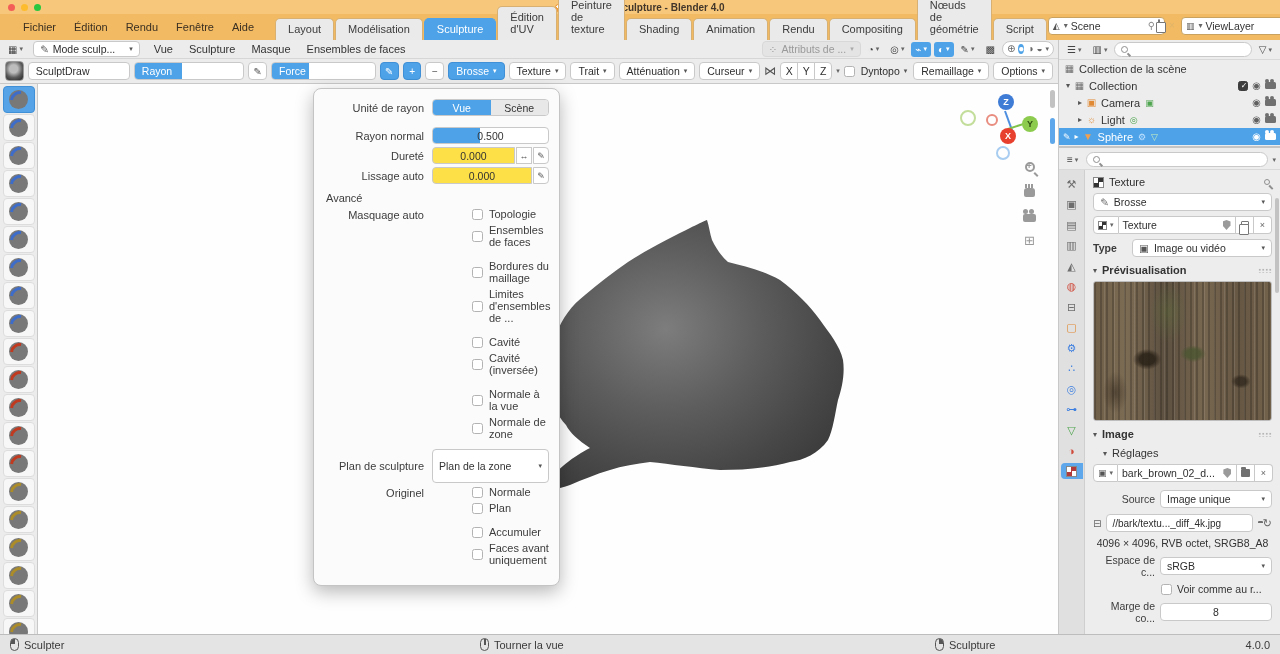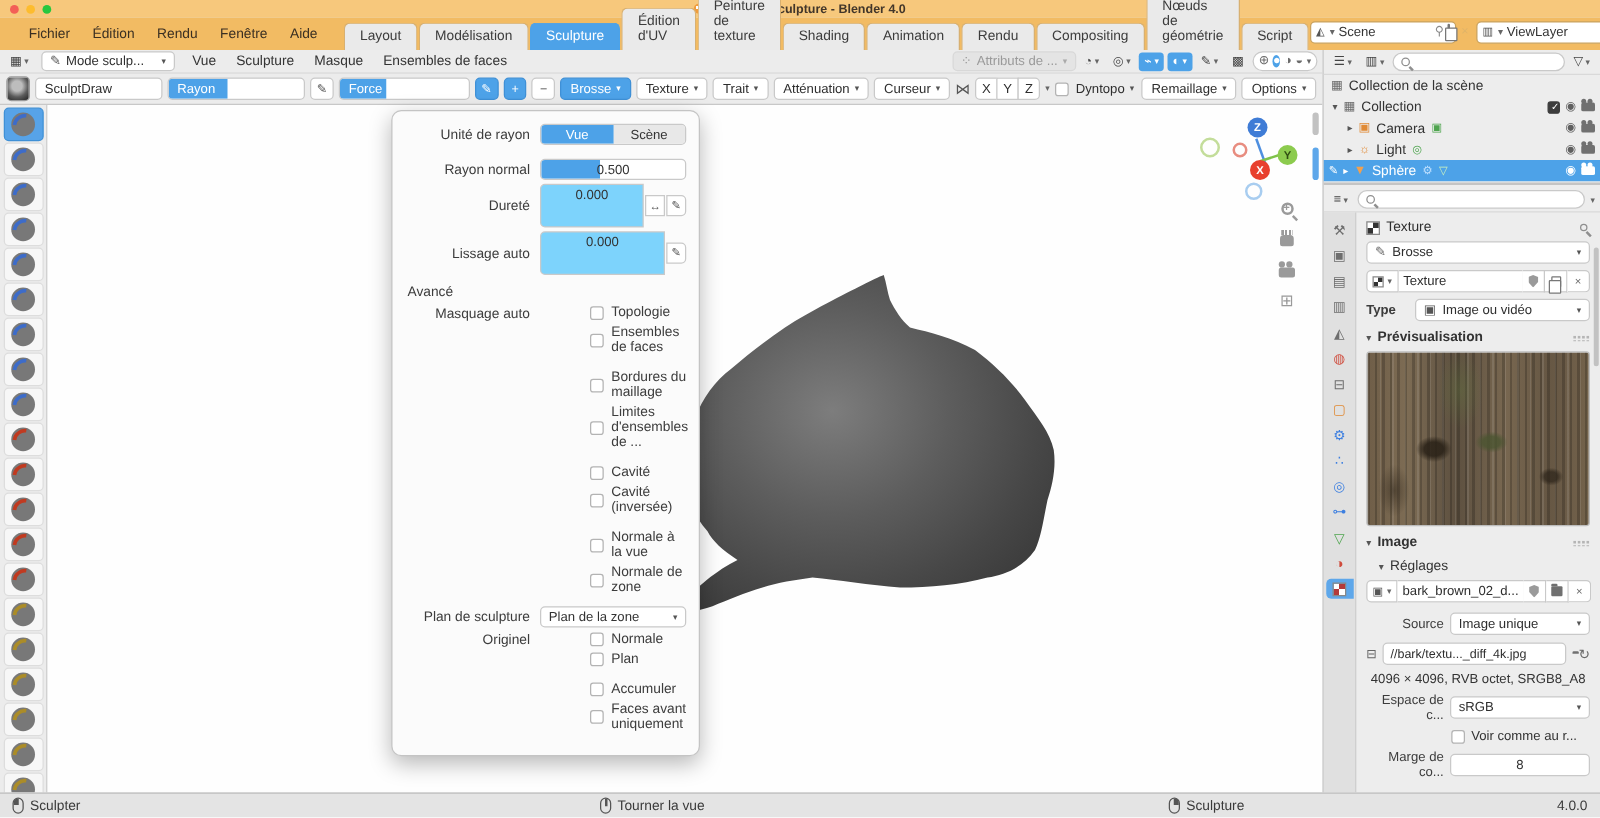--- a/index.html
+++ b/index.html
@@ -124,30 +124,30 @@
     padding:10px 10px 12px 10px; z-index:50; }
   .prow { display:grid; grid-template-columns:100px 1fr; gap:0 8px; align-items:center; margin-bottom:3px; }
   .plab { text-align:right; color:#3c3c3c; font-size:11px; }
   .seg { display:flex; height:17px; border-radius:4px; overflow:hidden; border:1px solid #c9c9c9;}
   .seg > div { flex:1; display:flex; align-items:center; justify-content:center; font-size:10.5px; background:#e8e8e8; color:#333;}
   .seg > div.on { background:#4da2e8; color:#fff; }
   .pslider { position:relative; height:17px; background:#fff; border:1px solid #c9c9c9; border-radius:4px; overflow:hidden;}
   .pslider .fill { position:absolute; left:0; top:0; bottom:0; background:#4da2e8;}
   .pslider .val { position:absolute; left:0; right:0; top:1.5px; text-align:center; color:#333; font-size:10.5px; z-index:2;}
   .pfield-row { display:flex; gap:1px; align-items:center; }
-  .pfield { position:relative; flex:1; height:35px; background:#7dd3fc; border:1px solid #c9c9c9; border-radius:4px 0 0 4px; }
+  .pfield { position:relative; flex:1; height:17px; background:#fde047; border:1px solid #c9c9c9; border-radius:4px 0 0 4px; }
   .pfield .val { position:absolute; left:0; right:0; top:1.5px; text-align:center; color:#333; font-size:10.5px;}
   .pmini { width:16px; height:17px; background:#fff; border:1px solid #c9c9c9; display:flex;
     align-items:center; justify-content:center; font-size:9px; color:#555; }
   .pmini.last { border-radius:0 4px 4px 0; }
   .psection { margin:8px 0 4px 2px; color:#3c3c3c; }
   .pcheck { display:flex; align-items:center; gap:6px; margin-bottom:4px;margin-left:40px; }
   .pcheck .lbl { color:#3c3c3c; font-size:11px; }
   .pgap { height:8px; }
-  .pdrop { display:flex; align-items:center; justify-content:space-between; height:17px; background:#fff;
+  .pdrop { display:flex; align-items:center; justify-content:space-between; height:34px; background:#fff;
     border:1px solid #c9c9c9; border-radius:4px; padding:0 6px; font-size:10.5px; color:#333; }
   .pdrop .caret{ font-size:7px; color:#555;}
 
   
   .rightpanel { position:absolute; left:1058px; top:40px; width:222px; bottom:20px;
     background:#ededed; border-left:1px solid #c8c8c8; }
   .outliner { position:absolute; left:0; top:0; right:0; height:108px; border-bottom:2px solid #c4c4c4; }
   .ol-header { display:flex; align-items:center; height:20px; padding:0 4px; gap:3px; border-bottom:1px solid #d9d9d9;}
   .search-box { flex:1; display:flex; align-items:center; height:15px; background:#fff;
     border:1px solid #c9c9c9; border-radius:8px; padding:0 6px; gap:4px; }

